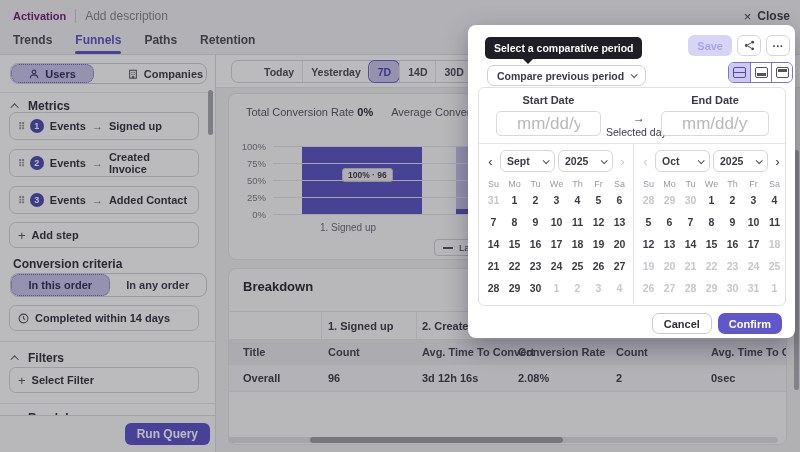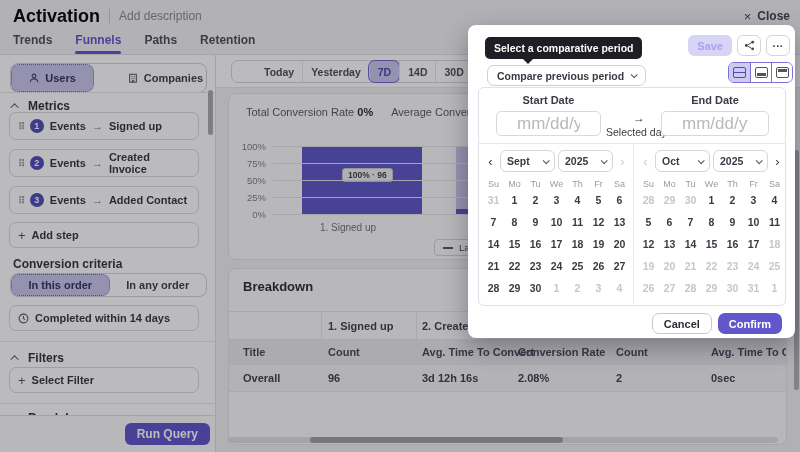--- a/index.html
+++ b/index.html
@@ -3,36 +3,36 @@
 <meta charset="utf-8">
 <style>
   * { margin:0; padding:0; box-sizing:border-box; }
   html,body { width:800px; height:452px; overflow:hidden; }
   body { font-family:"Liberation Sans","DejaVu Sans",sans-serif; color:#32313c; background:#fff; }
   #root { position:relative; width:800px; height:452px; overflow:hidden; background:#f1f1f3; }
 
   
   .hdr { position:absolute; left:0; top:0; width:800px; height:55px; background:#f3f3f5; border-bottom:1px solid #e0e0e4; z-index:1; }
   .hdr-top { position:absolute; left:13px; top:6px; right:10px; height:20px; display:flex; align-items:center; }
-  .title { font-size:18px; font-weight:700; color:#000000; }
+  .title { font-size:11px; font-weight:700; color:#701a75; }
   .vdiv { width:1px; height:14px; background:#c9c9cf; margin:0 9px; }
   .subtitle { font-size:12px; color:#85848e; }
   .close-btn { margin-left:auto; display:flex; align-items:center; gap:6px; font-size:12px; font-weight:700; color:#3d3c46; cursor:pointer; }
   .close-btn .x { font-size:13px; font-weight:400; }
   .tabs { position:absolute; left:13px; top:33px; display:flex; gap:23px; }
   .tab { font-size:12px; font-weight:700; color:#4b4a55; padding-bottom:7px; position:relative; cursor:pointer; }
   .tab.active { color:#5b51c9; }
   .tab.active::after { content:""; position:absolute; left:0; right:0; bottom:0; height:3px; background:#5b51c9; border-radius:2px; }
 
   
   .sidebar { position:absolute; left:0; top:55px; width:216px; bottom:0; background:#fff; border-right:1px solid #dcdce0; z-index:1; }
   .seg2 { position:absolute; left:10px; width:197px; display:flex; border:1px solid #cfcfd5; border-radius:8px; background:#fff; overflow:hidden; }
   .seg { flex:1; display:flex; align-items:center; justify-content:center; gap:6px; font-size:11px; font-weight:700; color:#3b3a44; cursor:pointer; }
   .seg.sel { background:#c9c5ed; border:1px dotted #6a5fd0; border-radius:8px; color:#2f2b59; }
-  .entity { top:8px; height:30px;gap:31px; }
+  .entity { top:8px; height:21px;gap:31px; }
   .sb-div { position:absolute; left:0; width:216px; height:1px; background:#e7e7ea; }
   .sec-h { position:absolute; left:13px; display:flex; align-items:center; gap:9px; font-size:12px; font-weight:700; color:#2f2e38; }
   .chev-up { width:6px; height:6px; border-top:1.5px solid #54535d; border-left:1.5px solid #54535d; transform:rotate(45deg) translateY(2px); }
   .card { position:absolute; left:9px; width:190px; height:28px; border:1px solid #d7d7dc; border-radius:7px; background:#fff; display:flex; align-items:center; padding:0 8px; gap:6px; font-size:11px; font-weight:700; color:#33323c; cursor:pointer; }
   .drag { color:#9b9aa4; font-size:10px; letter-spacing:-2px; }
   .badge { width:14px; height:14px; border-radius:50%; background:#4c48b2; color:#fff; font-size:9px; font-weight:700; display:flex; align-items:center; justify-content:center; flex:none; }
   .arrow { color:#6f6e79; font-weight:400; }
   .plus { font-size:13px; font-weight:400; color:#54535d; }
   .clock-i { flex:none; display:flex; }
   .run-ftr { position:absolute; left:0; right:0; bottom:0; height:37px; background:#fbfbfc; border-top:1px solid #ddddE2; }

